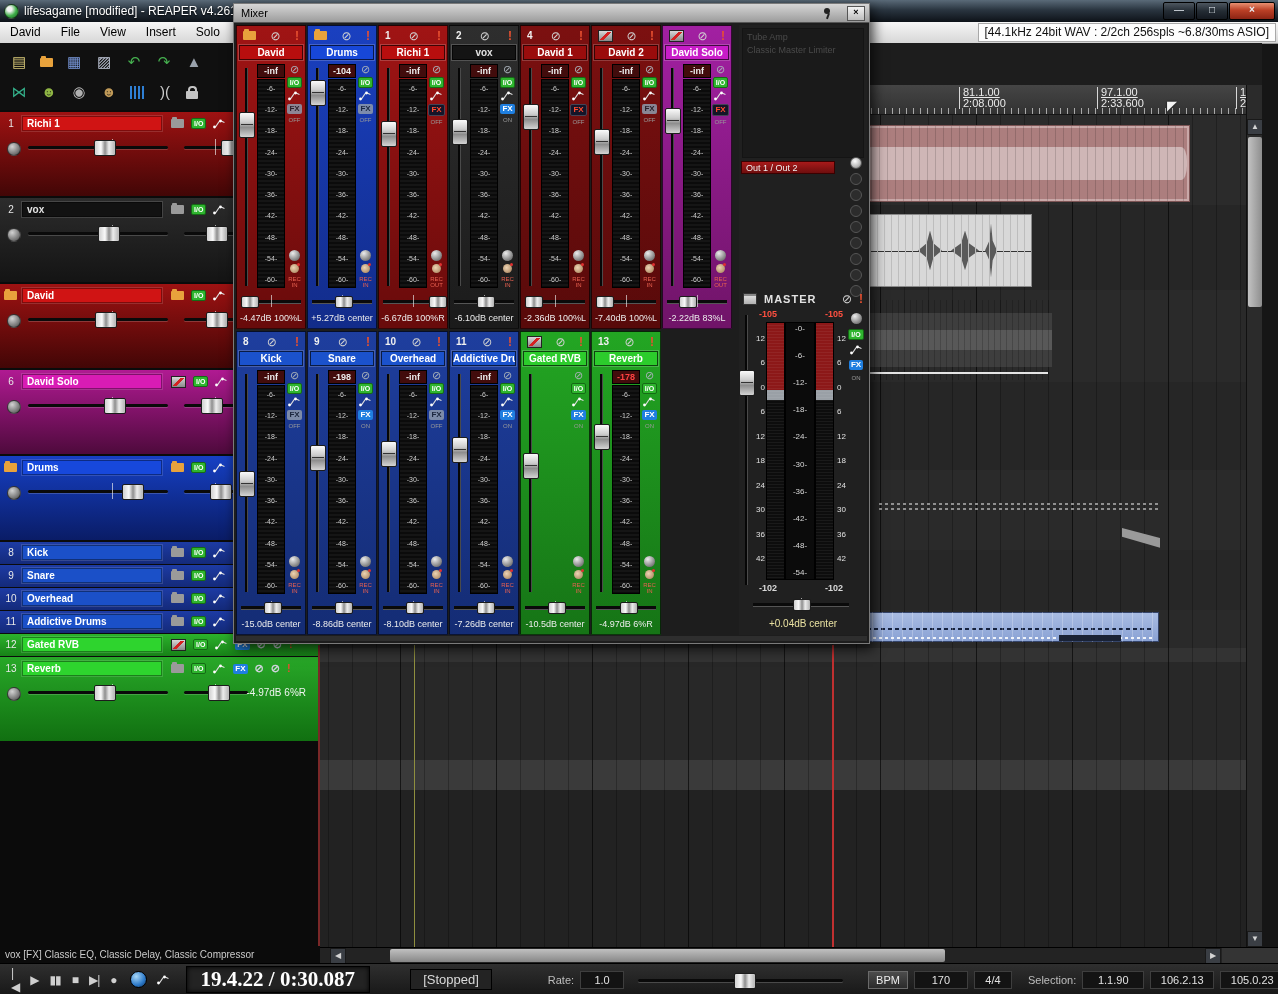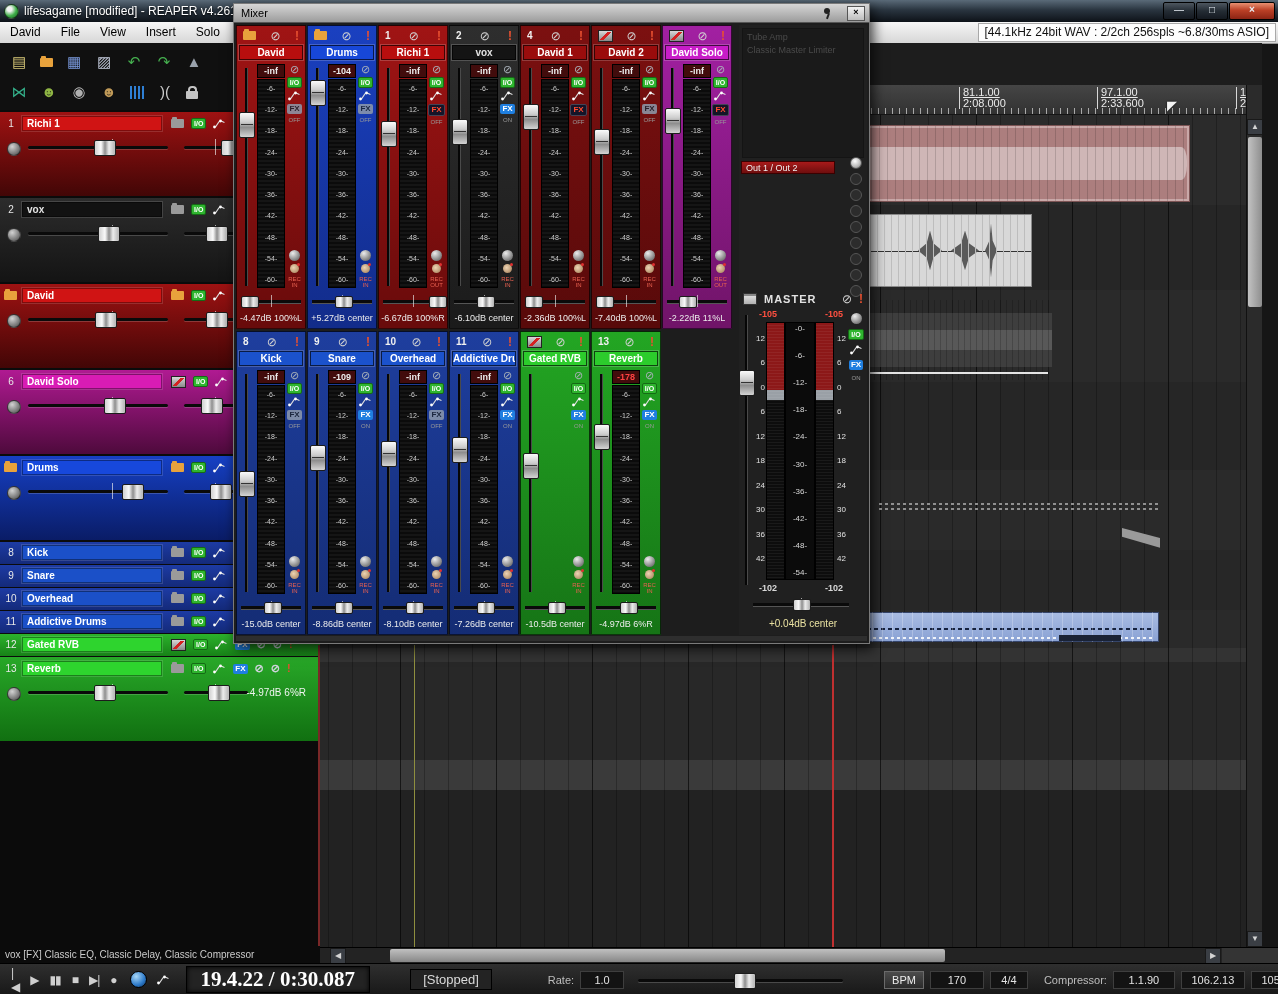--- a/index.html
+++ b/index.html
@@ -166,21 +166,21 @@
 #tp-time{margin-left:16px;background:#232323;border:1px solid #000;box-shadow:inset 0 0 5px #000;
   color:#fff;font-family:"Liberation Serif",serif;font-weight:bold;font-size:21px;
   padding:0 14px;height:25px;line-height:25px;flex:none}
 #tp-status{margin-left:40px;color:#dadada;font-size:13px;background:#232323;border:1px solid #000;padding:2px 12px}
 #tp-rate-label{margin-left:56px;font-size:11px;color:#bdbdbd}
 .tp-box{background:#131313;border:1px solid #3e3e3e;color:#e2e2e2;font-size:11px;text-align:center;
   padding:2px 0;margin-left:6px;flex:none}
 #tp-rate{width:42px}
 #tp-slider{position:relative;width:205px;height:16px;margin-left:14px;flex:none}
 #tp-bpm-btn{background:linear-gradient(#4c4c4c,#2b2b2b);border:1px solid #6a6a6a;color:#ececec;
-  font-size:11px;padding:2px 7px;margin-left:41px;flex:none}
+  font-size:11px;padding:2px 7px;margin-left:25px;flex:none}
 #tp-bpm{width:52px}
 #tp-sig{width:36px}
 #tp-sel-label{margin-left:16px;font-size:11px;color:#bdbdbd}
 #tp-sel1{width:60px}#tp-sel2{width:62px}#tp-sel3{width:62px}
 
 
 #mixer{position:absolute;left:233px;top:3px;width:637px;height:641px;background:#1d1d1d;
   border:1px solid #7a7a7a;box-shadow:3px 5px 12px rgba(0,0,0,.75);box-sizing:border-box}
 #mx-title{height:18px;background:linear-gradient(#d6d6d6,#9c9c9c);color:#000;font-size:11px;
   line-height:18px;padding-left:7px;border-bottom:1px solid #555;position:relative}
@@ -674,21 +674,21 @@
     <span id="tp-status">[Stopped]</span>
     <span id="tp-rate-label">Rate:</span>
     <span class="tp-box" id="tp-rate">1.0</span>
     <span id="tp-slider">
       <span class="hs-track"></span>
       <span class="hs-handle" style="left:96px"></span>
     </span>
     <span id="tp-bpm-btn">BPM</span>
     <span class="tp-box" id="tp-bpm">170</span>
     <span class="tp-box" id="tp-sig">4/4</span>
-    <span id="tp-sel-label">Compressor:</span>
+    <span id="tp-sel-label">Selection:</span>
     <span class="tp-box" id="tp-sel1">1.1.90</span>
     <span class="tp-box" id="tp-sel2">106.2.13</span>
     <span class="tp-box" id="tp-sel3">105.0.23</span>
   </div>
 
   <div id="mixer">
     <div id="mx-title">
       <span>Mixer</span>
       <span id="mx-pin"></span>
       <span id="mx-close">×</span>
@@ -1007,21 +1007,21 @@
             <span class="s-fxstate">OFF</span>
             <span class="s-flex"></span>
             <span class="s-mon"></span>
             <span class="s-spk"></span>
             <span class="s-rec">REC OUT</span>
           </div>
           <div class="s-pan">
             <span class="s-ptick"></span>
             <span class="s-phandle" style="left: 12.19px;"></span>
           </div>
-          <div class="s-vol">-2.22dB 11%L</div>
+          <div class="s-vol">-2.22dB 83%L</div>
         </div>
       </div>
     <div id="mx-row2">
         <div class="strip c-blue2">
           <div class="s-head">
             <span class="s-num">8</span>
             <span class="s-mute">⊘</span>
             <span class="s-solo">!</span>
           </div>
           <div class="s-name">Kick</div>
@@ -1068,21 +1068,21 @@
           <div class="s-head">
             <span class="s-num">9</span>
             <span class="s-mute">⊘</span>
             <span class="s-solo">!</span>
           </div>
           <div class="s-name">Snare</div>
           <div class="s-fader">
             <div class="s-knob" style="top: 73.28px;"></div>
           </div>
           <div class="s-meterwrap">
-            <div class="s-peak">-109</div>
+            <div class="s-peak">-198</div>
             <div class="s-scale">
               <span>-6-</span>
               <span>-12-</span>
               <span>-18-</span>
               <span>-24-</span>
               <span>-30-</span>
               <span>-36-</span>
               <span>-42-</span>
               <span>-48-</span>
               <span>-54-</span>

